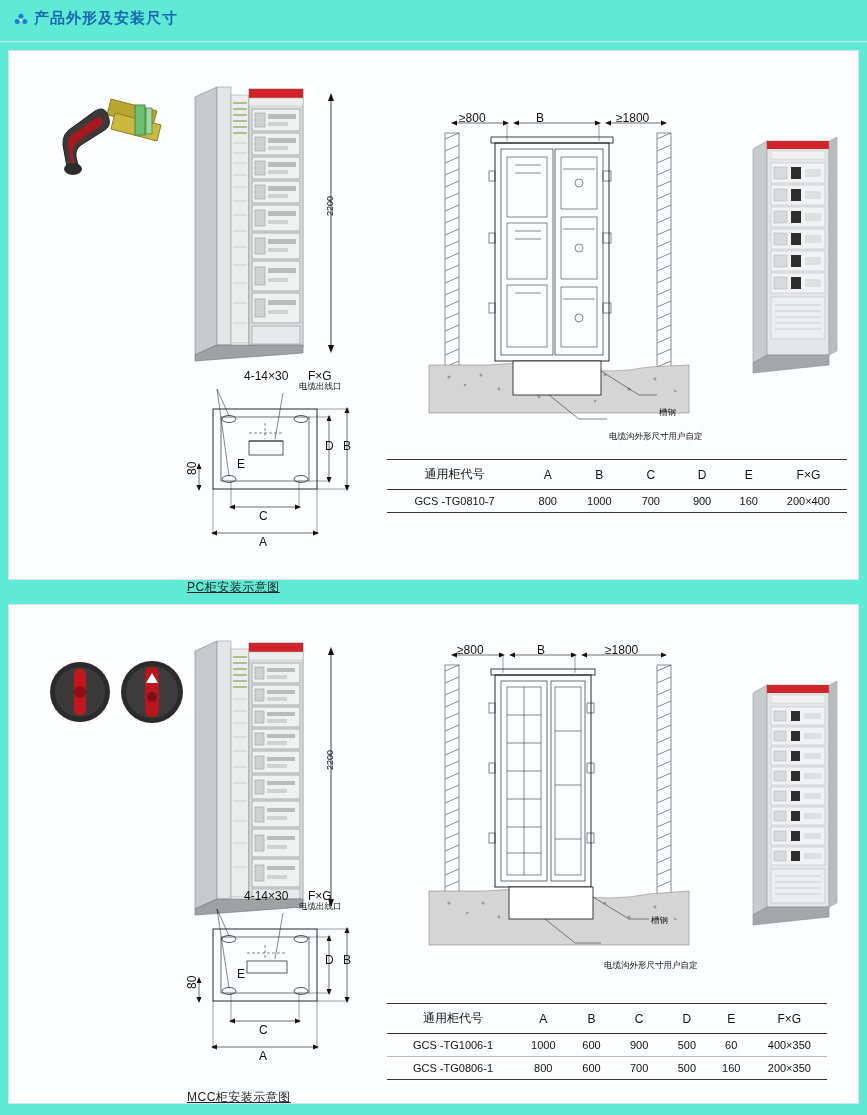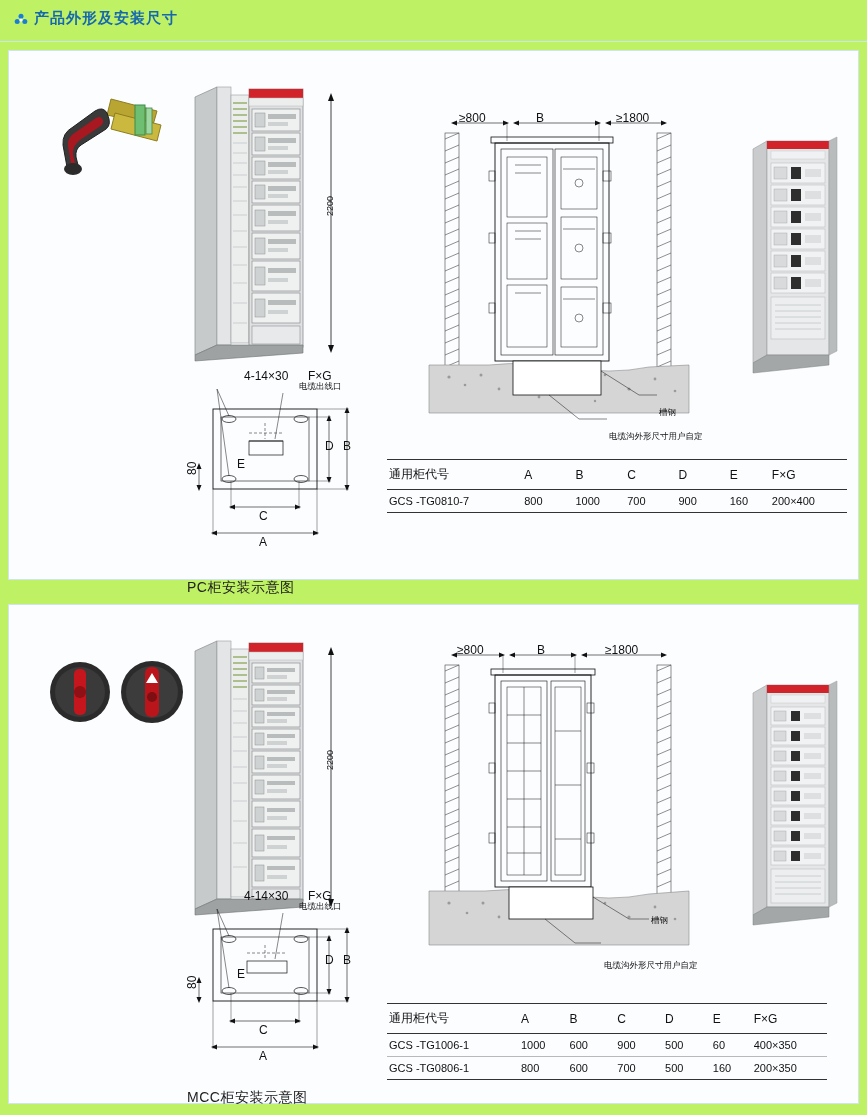--- a/index.html
+++ b/index.html
@@ -5,21 +5,21 @@
   * { box-sizing: border-box; }
   html, body {
     margin: 0; padding: 0;
     background: #ffffff;
     font-family: "Liberation Sans", sans-serif;
   }
   #page {
     position: relative;
     width: 867px;
     height: 1115px;
-    background: #bef264;
+    background: #5eead4;
     overflow: hidden;
   }
 
   
   .page-header {
     position: absolute;
     left: 0; top: 0;
     width: 867px; height: 42px;
     border-bottom: 1px solid #cfe3f2;
   }
@@ -46,23 +46,24 @@
     left: 8px;
     width: 851px;
     border: 1px solid #cfe3f2;
     background: #fbfdff;
   }
   #panel-pc { top: 50px; height: 530px; }
   #panel-mcc { top: 604px; height: 500px; }
 
   .caption {
     position: absolute;
-    font-size: 14px;
+    font-size: 12px;
     color: #222;
     letter-spacing: 0.5px;
+    text-decoration: underline;
   }
 
   
   .dim-label {
     position: absolute;
     font-size: 12px;
     color: #111;
     white-space: nowrap;
   }
   .note-label {
@@ -74,21 +75,21 @@
 
   
   .spec-table {
     position: absolute;
     border-collapse: collapse;
     font-size: 11px;
     color: #111;
   }
   .spec-table th, .spec-table td {
     padding: 5px 2px;
-    text-align: left;
+    text-align: center;
     font-weight: normal;
     white-space: nowrap;
   }
   .spec-table thead th {
     border-top: 1.6px solid #333;
     border-bottom: 1.2px solid #333;
     font-size: 12px;
     padding: 6px 2px;
   }
   .spec-table tbody td {

